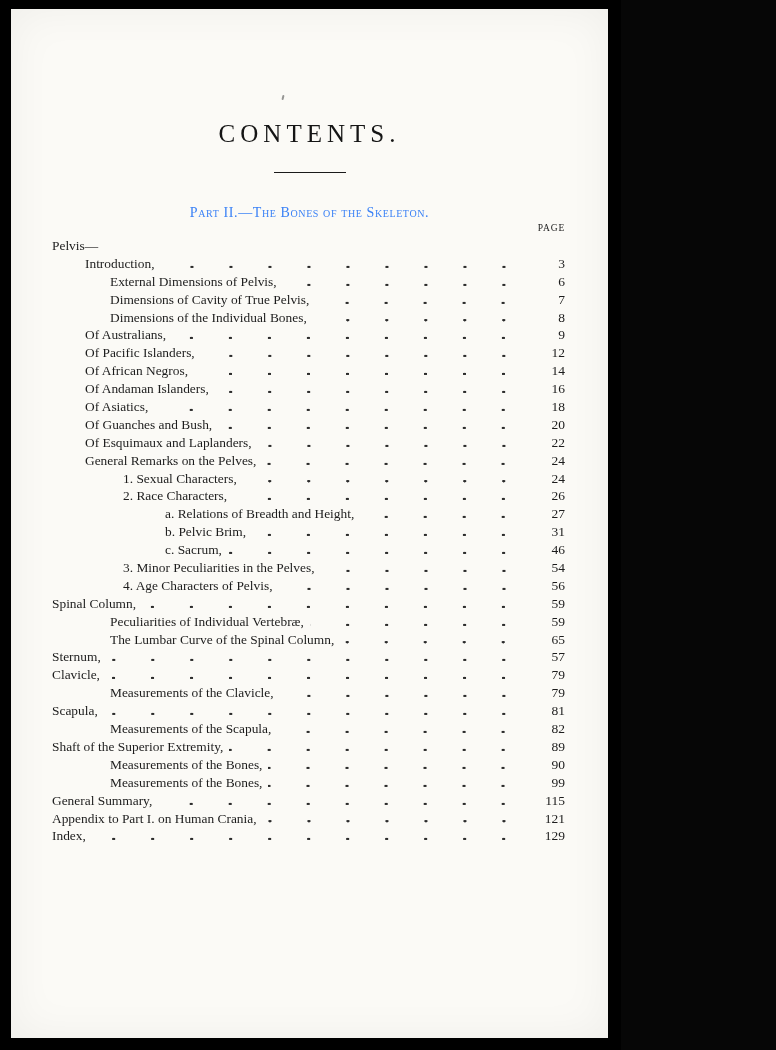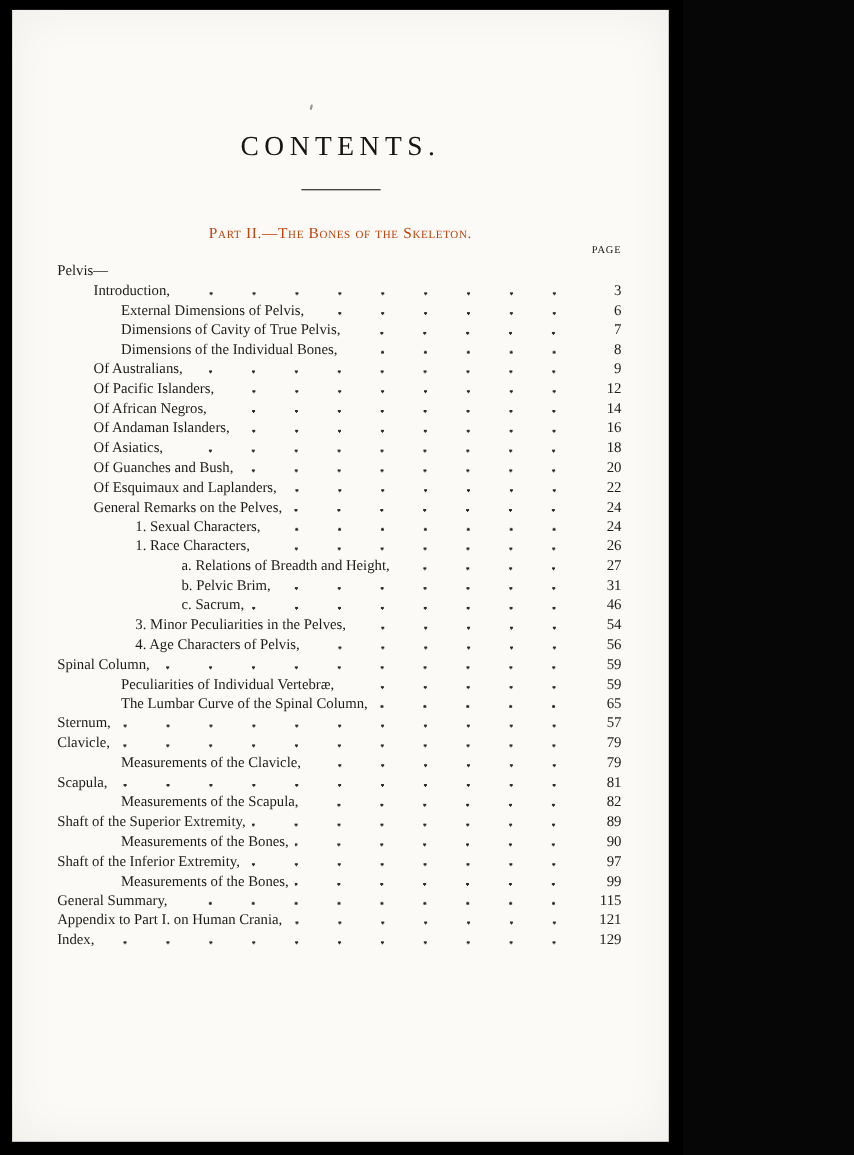--- a/index.html
+++ b/index.html
@@ -60,21 +60,21 @@
   }
   .part-heading {
     position: absolute;
     top: 196px;
     left: 0;
     width: 100%;
     text-align: center;
     font-size: 14px;
     font-variant: small-caps;
     letter-spacing: 0.6px;
-    color: #c2410c;
+    color: #3b82f6;
   }
   .page-col-label {
     position: absolute;
     top: 214px;
     right: 43px;
     font-size: 9.5px;
     letter-spacing: 0.8px;
     color: #1a1a1a;
     text-align: right;
   }
@@ -192,21 +192,21 @@
           <span class="toc-label ind-1">General Remarks on the Pelves,</span>
           <span class="toc-leader"></span>
           <span class="toc-page">24</span>
         </div>
         <div class="toc-row">
           <span class="toc-label ind-3">1. Sexual Characters,</span>
           <span class="toc-leader"></span>
           <span class="toc-page">24</span>
         </div>
         <div class="toc-row">
-          <span class="toc-label ind-3">1. Race Characters,</span>
+          <span class="toc-label ind-3">2. Race Characters,</span>
           <span class="toc-leader"></span>
           <span class="toc-page">26</span>
         </div>
         <div class="toc-row">
           <span class="toc-label ind-4 it">a. Relations of Breadth and Height,</span>
           <span class="toc-leader"></span>
           <span class="toc-page">27</span>
         </div>
         <div class="toc-row">
           <span class="toc-label ind-4 it">b. Pelvic Brim,</span>
@@ -270,25 +270,20 @@
         </div>
         <div class="toc-row">
           <span class="toc-label ind-0">Shaft of the Superior Extremity,</span>
           <span class="toc-leader"></span>
           <span class="toc-page">89</span>
         </div>
         <div class="toc-row">
           <span class="toc-label ind-2 it">Measurements of the Bones,</span>
           <span class="toc-leader"></span>
           <span class="toc-page">90</span>
-        </div>
-        <div class="toc-row">
-          <span class="toc-label ind-0">Shaft of the Inferior Extremity,</span>
-          <span class="toc-leader"></span>
-          <span class="toc-page">97</span>
         </div>
         <div class="toc-row">
           <span class="toc-label ind-2 it">Measurements of the Bones,</span>
           <span class="toc-leader"></span>
           <span class="toc-page">99</span>
         </div>
         <div class="toc-row">
           <span class="toc-label ind-0">General Summary,</span>
           <span class="toc-leader"></span>
           <span class="toc-page">115</span>

